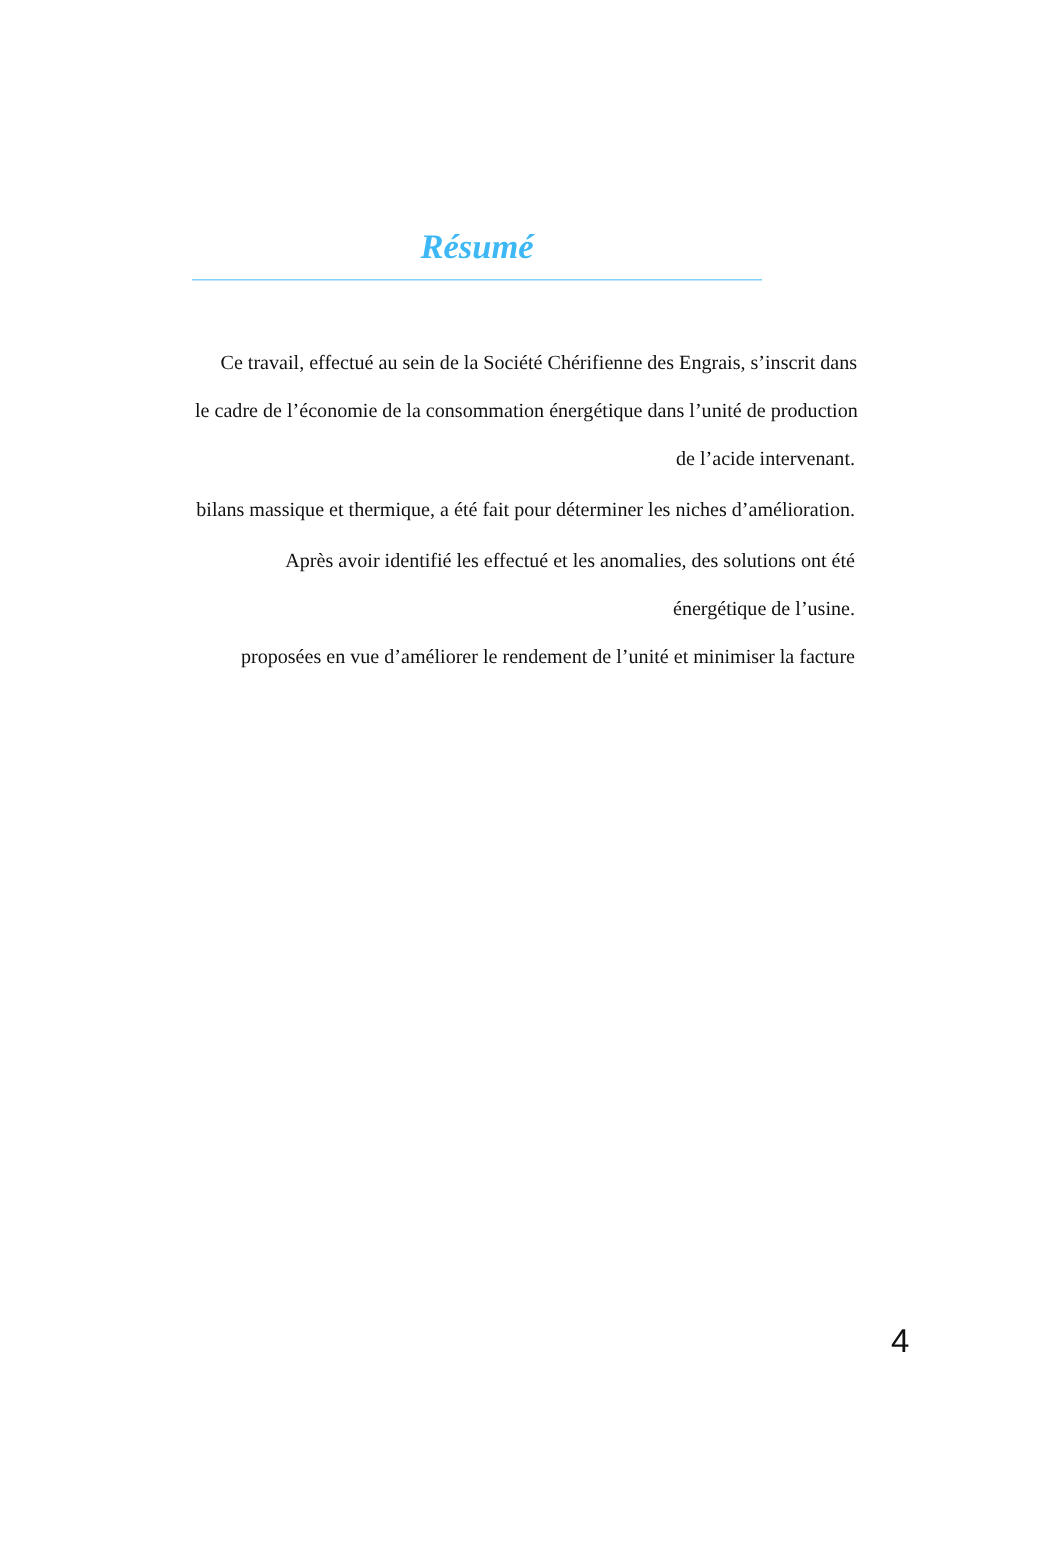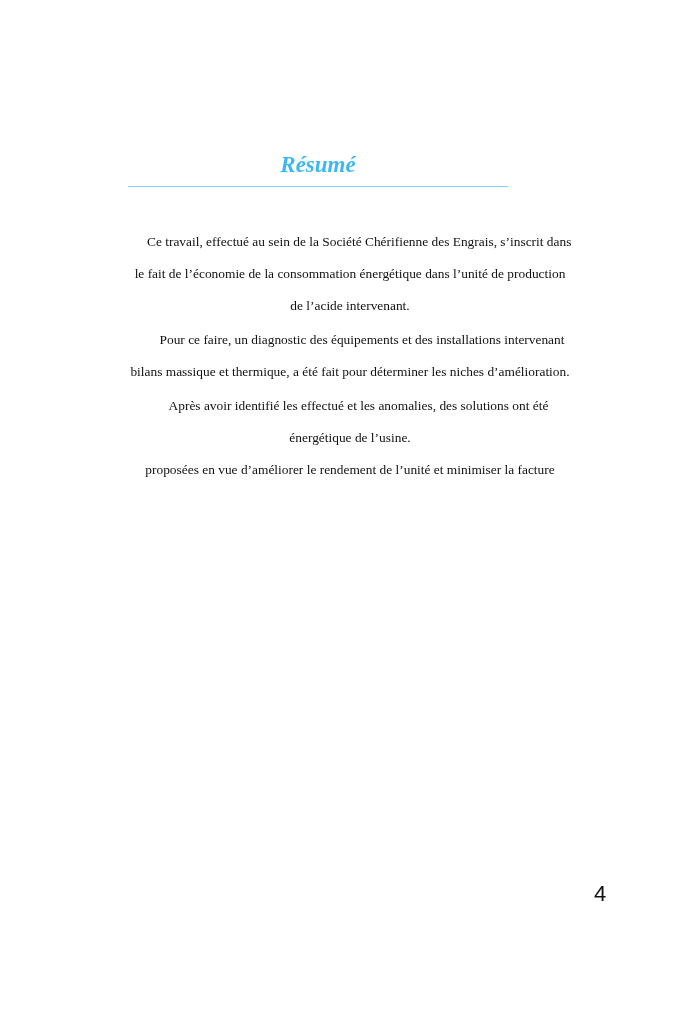--- a/index.html
+++ b/index.html
@@ -45,21 +45,21 @@
     .body-text {
       position: absolute;
       left: 130px;
       width: 440px;
       top: 226px;
       font-size: 13.4px;
       line-height: 32px;
     }
     .para {
       margin: 0 0 2px 0;
-      text-align: center;
+      text-align: right;
       white-space: nowrap;
     }
     .line {
       display: block;
       height: 32px;
     }
     .page-number {
       position: absolute;
       left: 594px;
       top: 880px;
@@ -72,25 +72,24 @@
 </head>
 <body>
 
 <div class="page">
   <h1 class="title">Résumé</h1>
   <div class="title-rule"></div>
 
   <div class="body-text">
     <p class="para">
       <span class="line" style="padding-left:17px;">Ce travail, effectué au sein de la Société Chérifienne des Engrais, s’inscrit dans</span>
-      <span class="line">le fait de l’économie de la consommation énergétique dans l’unité de production</span>
+      <span class="line">le cadre de l’économie de la consommation énergétique dans l’unité de production</span>
       <span class="line">de l’acide intervenant.</span>
     </p>
     <p class="para">
-      <span class="line" style="padding-left:24px;">Pour ce faire, un diagnostic des équipements et des installations intervenant</span>
       <span class="line">bilans massique et thermique, a été fait pour déterminer les niches d’amélioration.</span>
     </p>
     <p class="para">
       <span class="line" style="padding-left:17px;">Après avoir identifié les effectué et les anomalies, des solutions ont été</span>
       <span class="line">énergétique de l’usine.</span>
       <span class="line">proposées en vue d’améliorer le rendement de l’unité et minimiser la facture</span>
     </p>
   </div>
 
   <div class="page-number">4</div>

